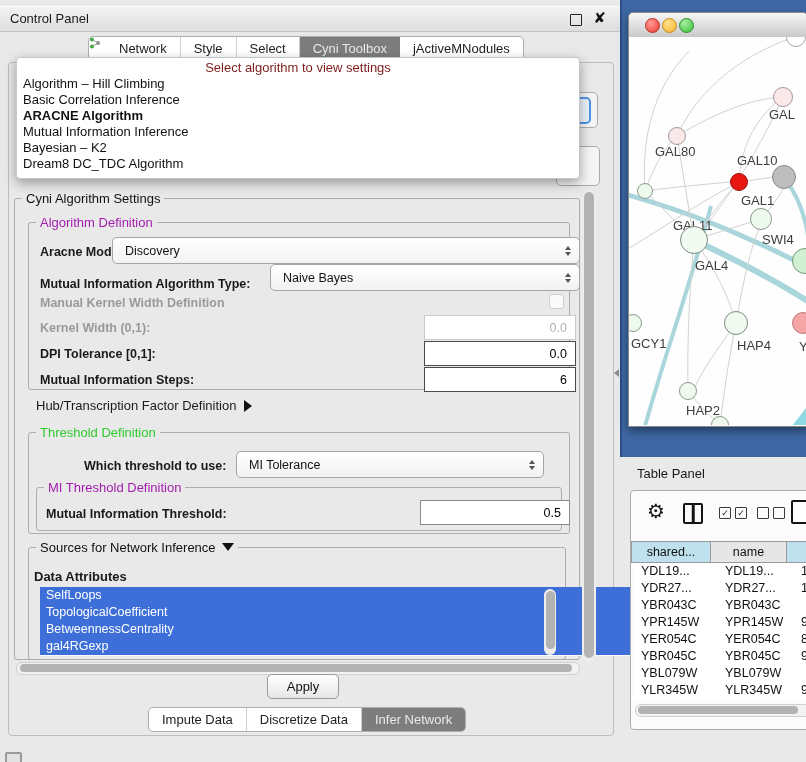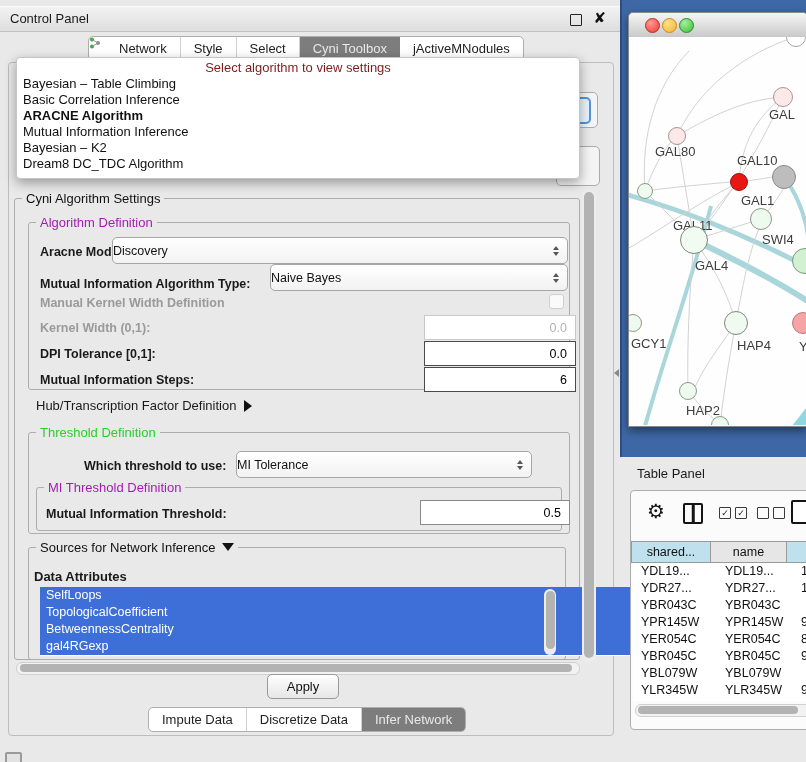--- a/index.html
+++ b/index.html
@@ -29,21 +29,21 @@
   .popup .it{padding-left:6px;font-size:13px;height:16px;line-height:16px;color:#111;white-space:nowrap;}
   .popup .it.sel{font-weight:bold;}
   
   .grp{position:absolute;border:1px solid #adadad;border-radius:3px;}
   .leg{position:absolute;background:#e9e9e9;padding:0 4px;font-size:13px;white-space:nowrap;}
   .leg.blue{color:#a21caf;} .leg.green{color:#2ecc2e;}
   .lbl{position:absolute;font-size:12.5px;font-weight:bold;color:#1a1a1a;white-space:nowrap;}
   .lbl.dis{color:#9a9a9a;}
   .plain{font-weight:normal;font-size:13px;}
   .combo{position:absolute;background:linear-gradient(#ffffff,#f2f2f2);border:1px solid #a6a6a6;border-radius:5px;
-         font-size:12.5px;display:flex;align-items:center;}
+         font-size:12.5px;display:flex;align-items:center;padding-left:12px;}
   .spin{position:absolute;right:8px;top:50%;transform:translateY(-50%);display:flex;flex-direction:column;gap:2px;}
   .spin i{display:block;width:0;height:0;border-left:3.5px solid transparent;border-right:3.5px solid transparent;}
   .spin .up{border-bottom:4px solid #555;} .spin .dn{border-top:4px solid #555;}
   .field{position:absolute;background:#fff;font-size:12.5px;text-align:right;display:flex;align-items:center;justify-content:flex-end;padding-right:8px;}
   .field.en{border:1.5px solid #4a4a4a;color:#000;}
   .field.dis{border:1px solid #c9c9c9;color:#b2b2b2;}
   .field.mid{border:1px solid #8a8a8a;color:#000;}
   .chk{position:absolute;width:13px;height:13px;border:1.5px solid #cfcfcf;border-radius:3px;background:#fafafa;}
   .tri-r{display:inline-block;width:0;height:0;border-top:6px solid transparent;border-bottom:6px solid transparent;border-left:8px solid #111;margin-left:8px;vertical-align:-2px;}
   .tri-d{display:inline-block;width:0;height:0;border-left:6px solid transparent;border-right:6px solid transparent;border-top:8px solid #111;margin-left:6px;vertical-align:1px;}
@@ -125,21 +125,21 @@
 
   <div class="abs content-panel"></div>
 
   <div class="abs frag1">
       <div class="blue"></div>
     </div>
   <div class="abs frag2"></div>
 
   <div class="abs popup">
     <div class="ph">Select algorithm to view settings</div>
-    <div class="it">Bayesian – Table Climbing</div>
+    <div class="it">Algorithm – Hill Climbing</div>
     <div class="it">Basic Correlation Inference</div>
     <div class="it sel">ARACNE Algorithm</div>
     <div class="it">Mutual Information Inference</div>
     <div class="it">Bayesian – K2</div>
     <div class="it">Dream8 DC_TDC Algorithm</div>
   </div>
 
   <div class="grp" style="left:14px;top:198px;width:564px;height:460px;"></div>
   <div class="leg" style="left:22px;top:191px;">Cyni Algorithm Settings</div>
 

